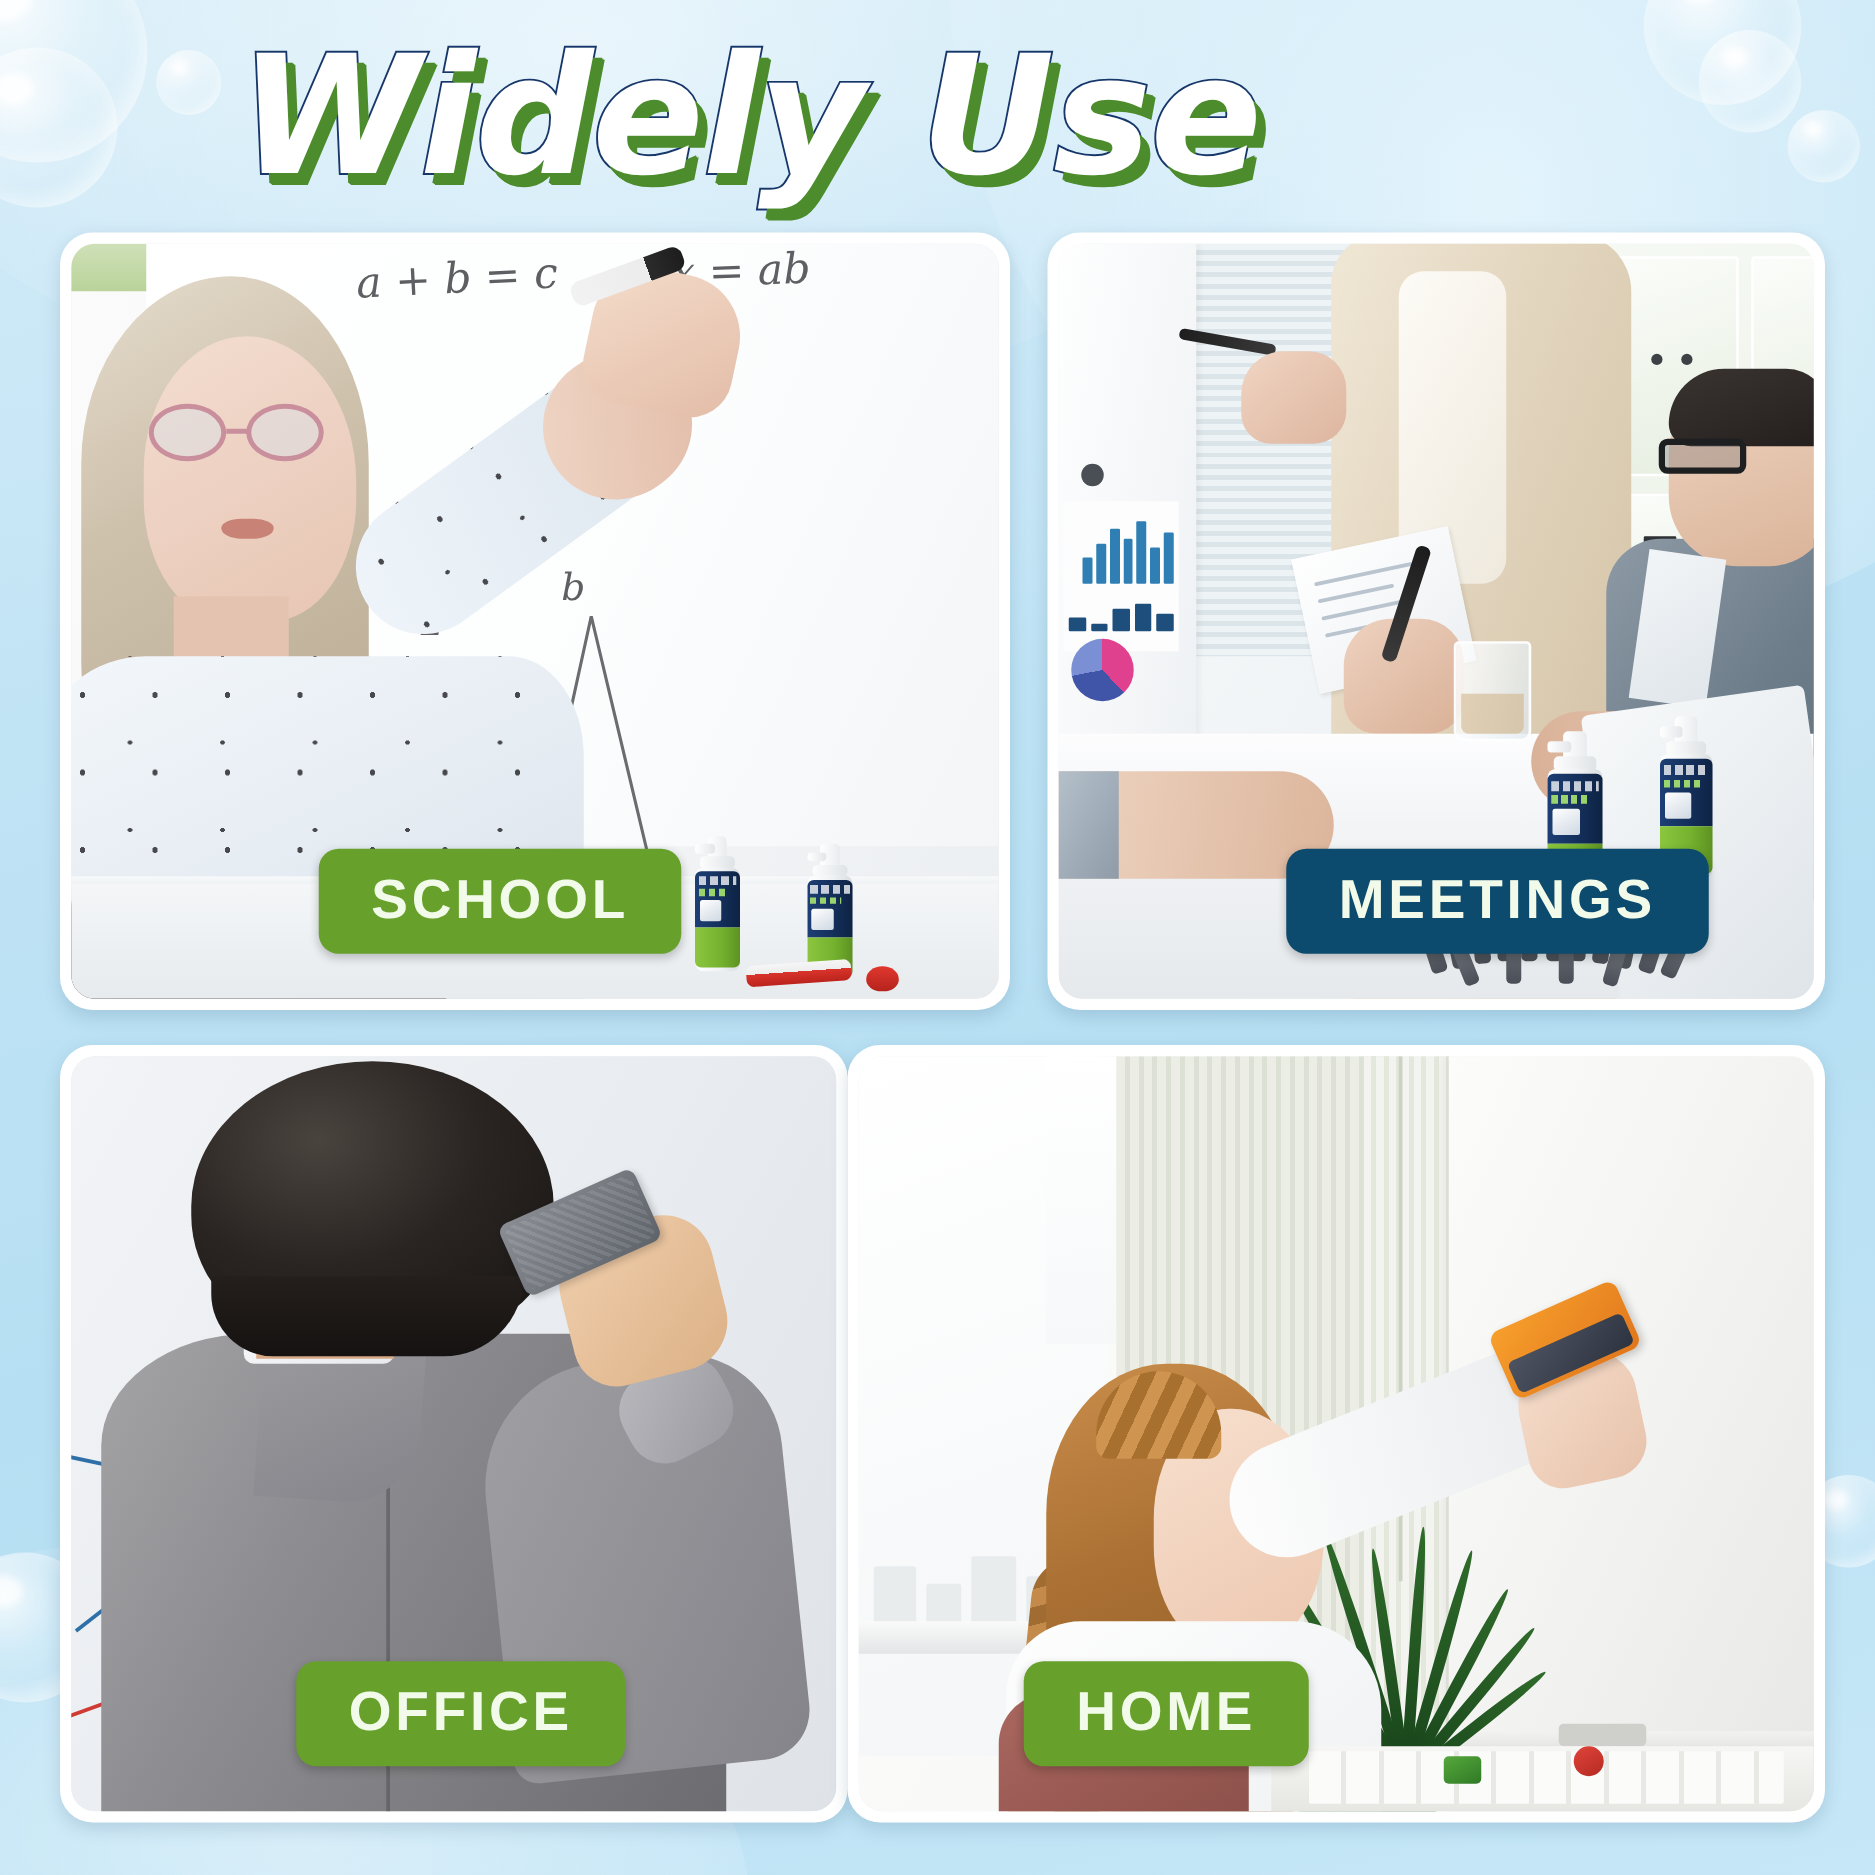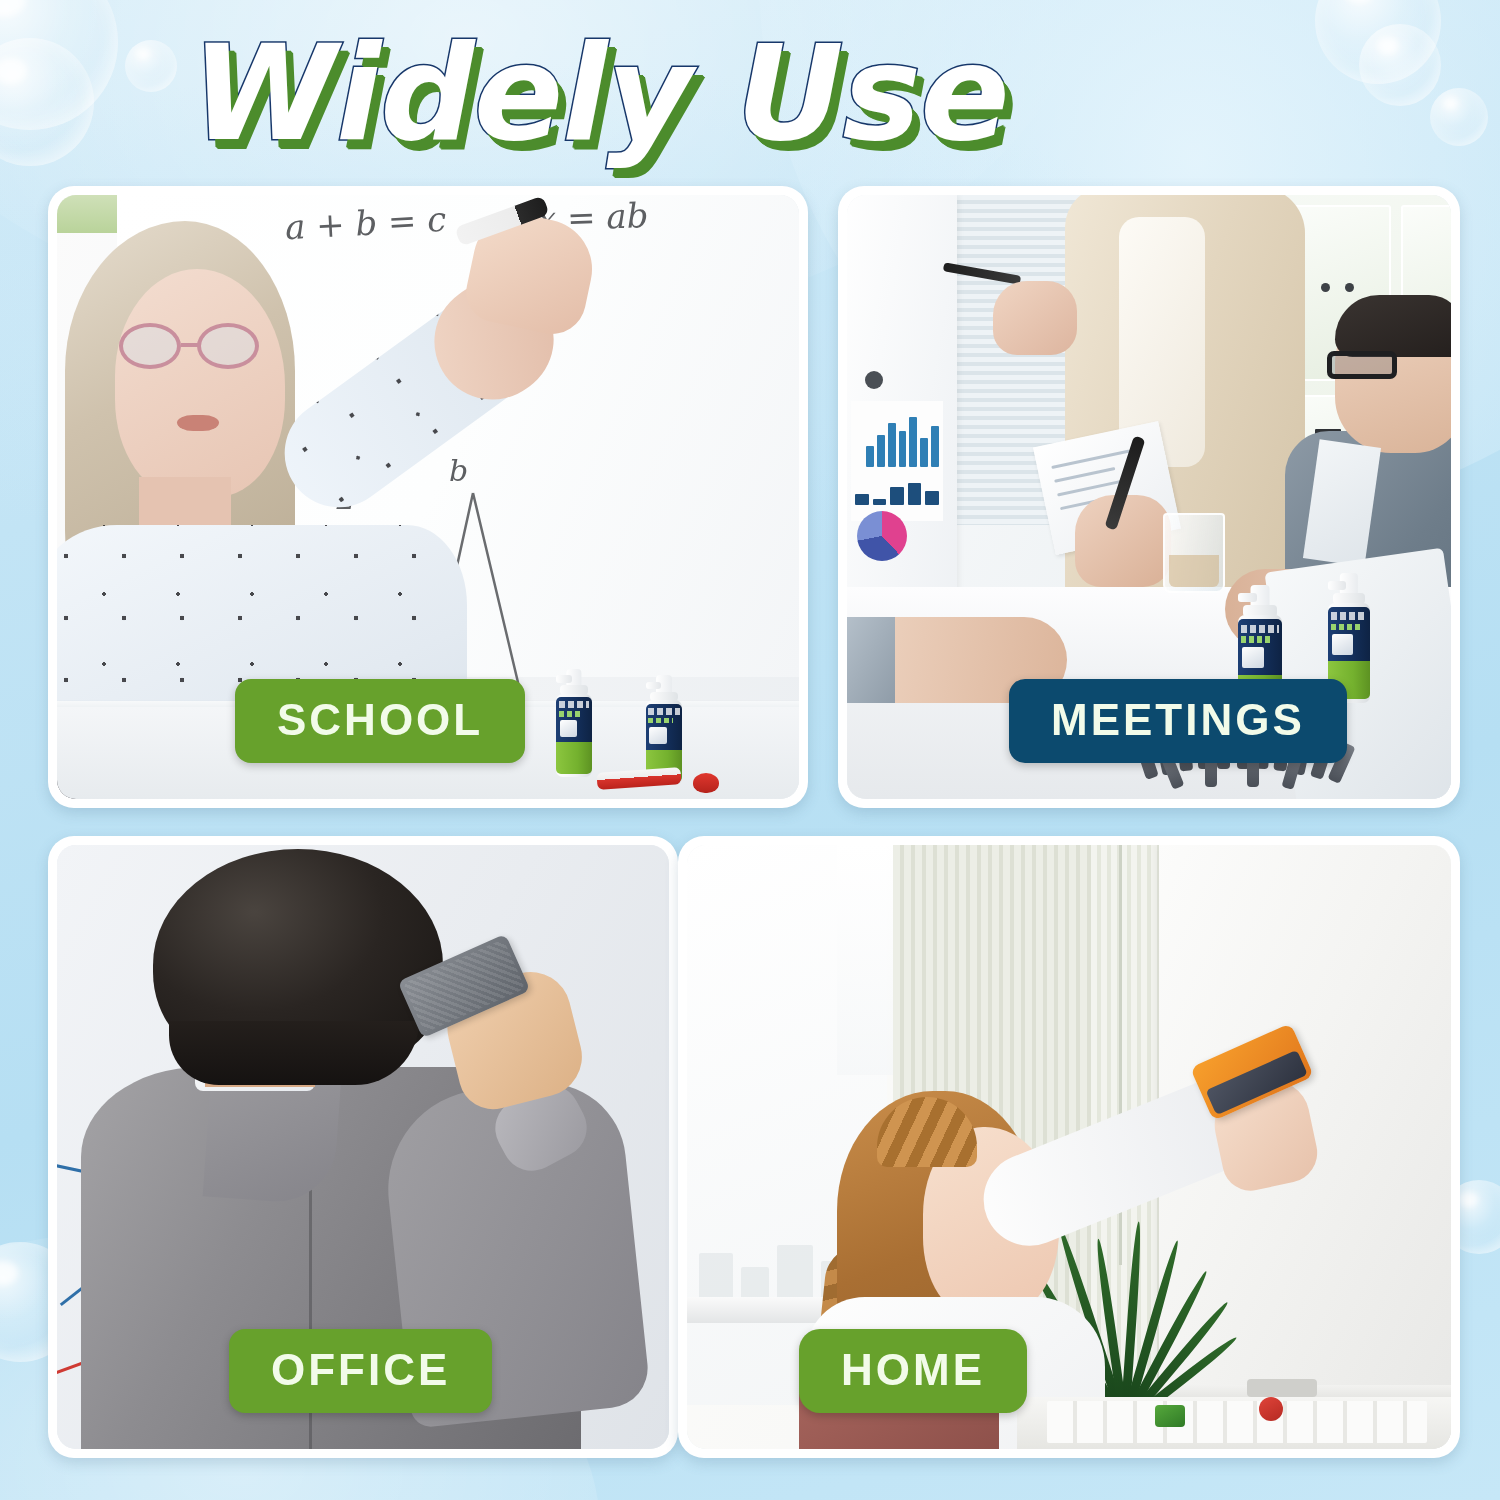--- a/index.html
+++ b/index.html
@@ -116,27 +116,28 @@
     background:#67A12C;
     color:#f2fbe9;
     border-radius:16px;
     font-size:44px;
     font-weight:bold;
     letter-spacing:3px;
     padding:16px 42px 18px;
     white-space:nowrap;
     box-shadow:0 3px 8px rgba(0,0,0,.22);
     z-index:8;
+    margin-left:20px;
   }
   .badge.deep { background:#0c4a6e; }
 
   #badge-school   { left:178px; }
   #badge-meetings { left:162px; }
-  #badge-office   { left:172px; }
-  #badge-home     { left:112px;border-radius:21px; }
+  #badge-office   { left:160px; }
+  #badge-home     { left:112px; }
 
   
   .sch-wall { position:absolute; inset:0; background:linear-gradient(110deg,#fbfbfb,#eceff2); }
   .sch-greenstrip {
     position:absolute; left:0; top:0; width:72px; height:38px;
     background:linear-gradient(180deg,#cfe0b8,#b9d39a);
   }
   .sch-board {
     position:absolute; left:60px; top:0; right:0; bottom:122px;
     background:linear-gradient(115deg,#ffffff 0%,#fdfefe 50%,#f3f5f7 100%);

